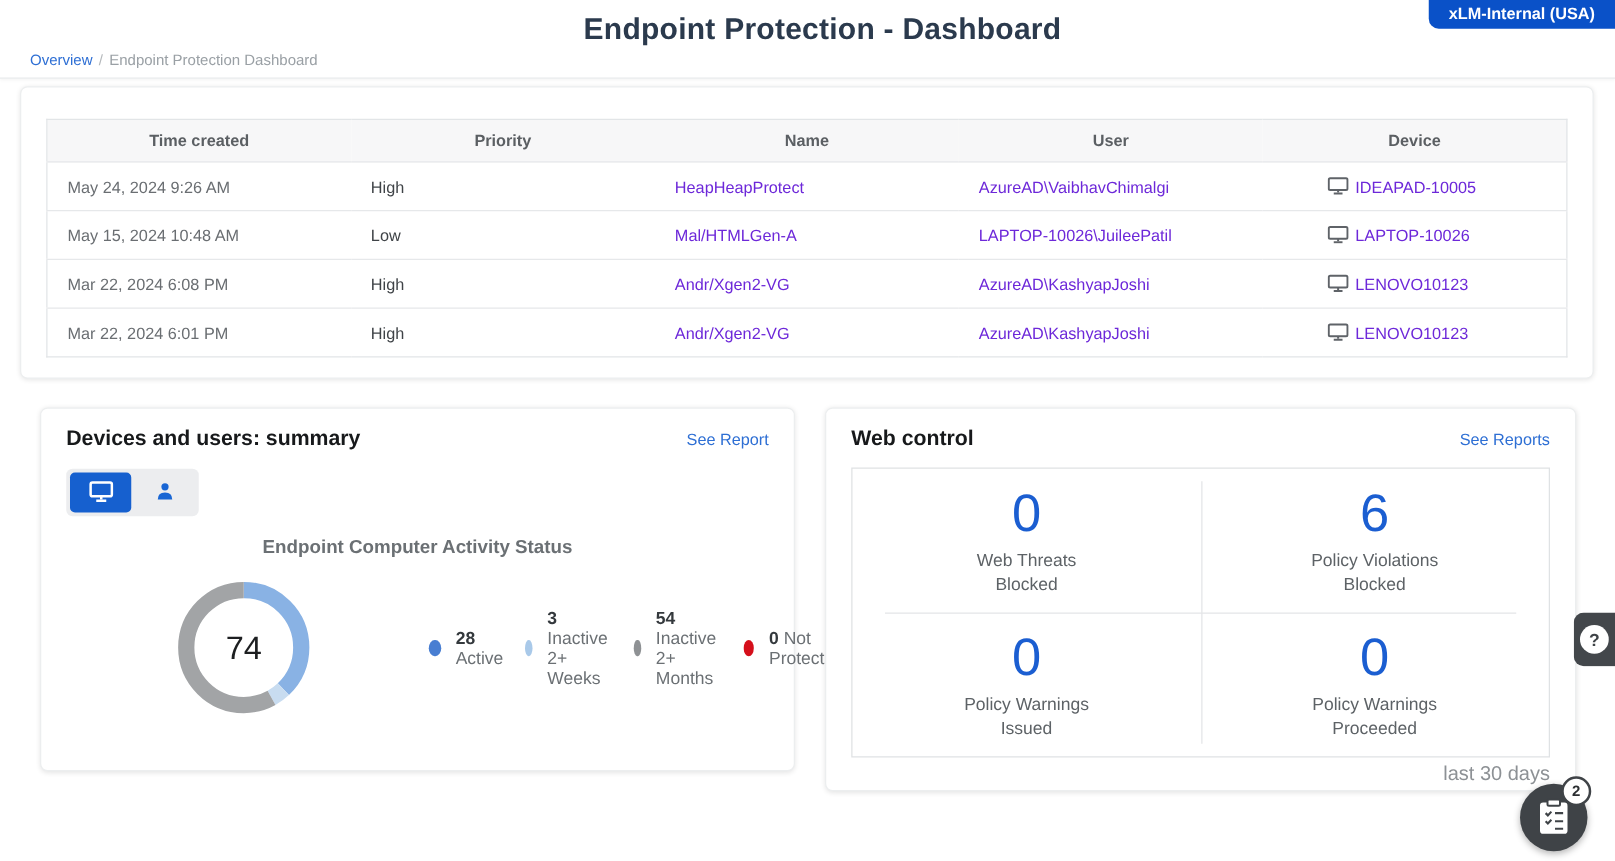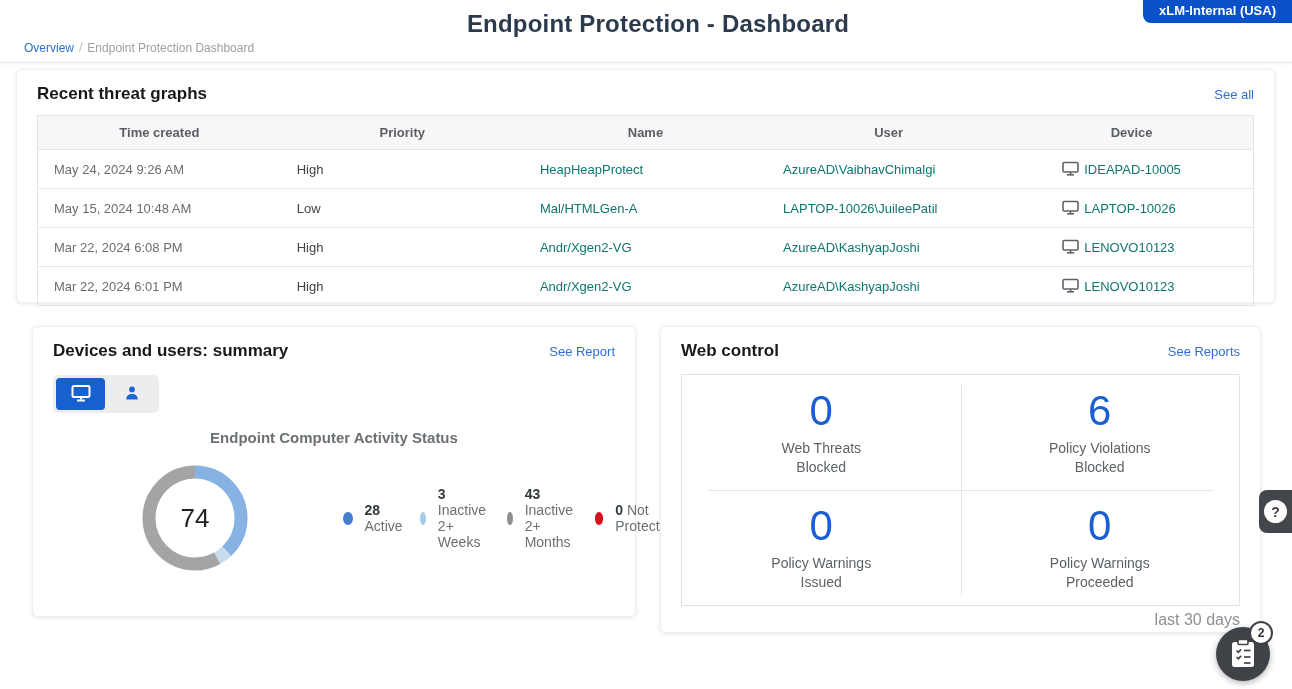--- a/index.html
+++ b/index.html
@@ -27,21 +27,21 @@
 
   
   .card-threats { height:234px; }
   table { width:100%; border-collapse:collapse; margin-top:11px;
     border:1px solid #e2e5e7; font-size:13px; }
   thead th { background:#f7f7f8; text-align:center; font-weight:700; color:#5b5f63;
     padding:9px 16px; }
   tbody td { border-top:1px solid #e6e8ea; padding:9px 16px; height:37px; }
   td.time { color:#6a6e72; }
   td.priority { color:#3f4347; }
-  td a { color:#0f766e; text-decoration:none; }
+  td a { color:#6d28d9; text-decoration:none; }
   .device-cell { display:flex; align-items:center; gap:5px;margin-left:36px; }
   .device-cell svg { flex:0 0 auto; margin-top:2px; }
 
   
   .row2 { display:flex; gap:24px; margin:23px 0 0 16px; }
   .card-devices { width:604px; height:291px; }
   .card-web { width:601px; height:307px; }
 
   
   .toggle-group { margin-top:14px; width:106px; height:38px; background:#ecedef;
@@ -101,24 +101,20 @@
   <div class="region-badge">xLM-Internal (USA)</div>
   <div class="page-title">Endpoint Protection - Dashboard</div>
   <div class="breadcrumb">
     <a href="#">Overview</a><span class="sep">/</span><span>Endpoint Protection Dashboard</span>
   </div>
 </div>
 
 <main>
 
   <section class="card card-threats">
-    <div class="card-head">
-      <div class="card-title">Recent threat graphs</div>
-      <a href="#" class="link">See all</a>
-    </div>
     <table>
       <thead>
         <tr>
           <th style="width:20%">Time created</th>
           <th style="width:20%">Priority</th>
           <th style="width:20%">Name</th>
           <th style="width:20%">User</th>
           <th style="width:20%">Device</th>
         </tr>
       </thead>
@@ -236,21 +232,21 @@
             <span><span class="legend-num">28</span>
             <span class="legend-label">Active</span></span>
           </div>
           <div class="legend-item">
             <span class="legend-dot" style="background-color: rgb(169, 201, 233);"></span>
             <span><span class="legend-num">3</span>
             <span class="legend-label">Inactive 2+ Weeks</span></span>
           </div>
           <div class="legend-item">
             <span class="legend-dot" style="background-color: rgb(142, 145, 148);"></span>
-            <span><span class="legend-num">43</span>
+            <span><span class="legend-num">54</span>
             <span class="legend-label">Inactive 2+ Months</span></span>
           </div>
           <div class="legend-item">
             <span class="legend-dot" style="background-color: rgb(213, 15, 27);"></span>
             <span><span class="legend-num">0</span>
             <span class="legend-label">Not Protected</span></span>
           </div>
         </div>
       </div>
     </section>

